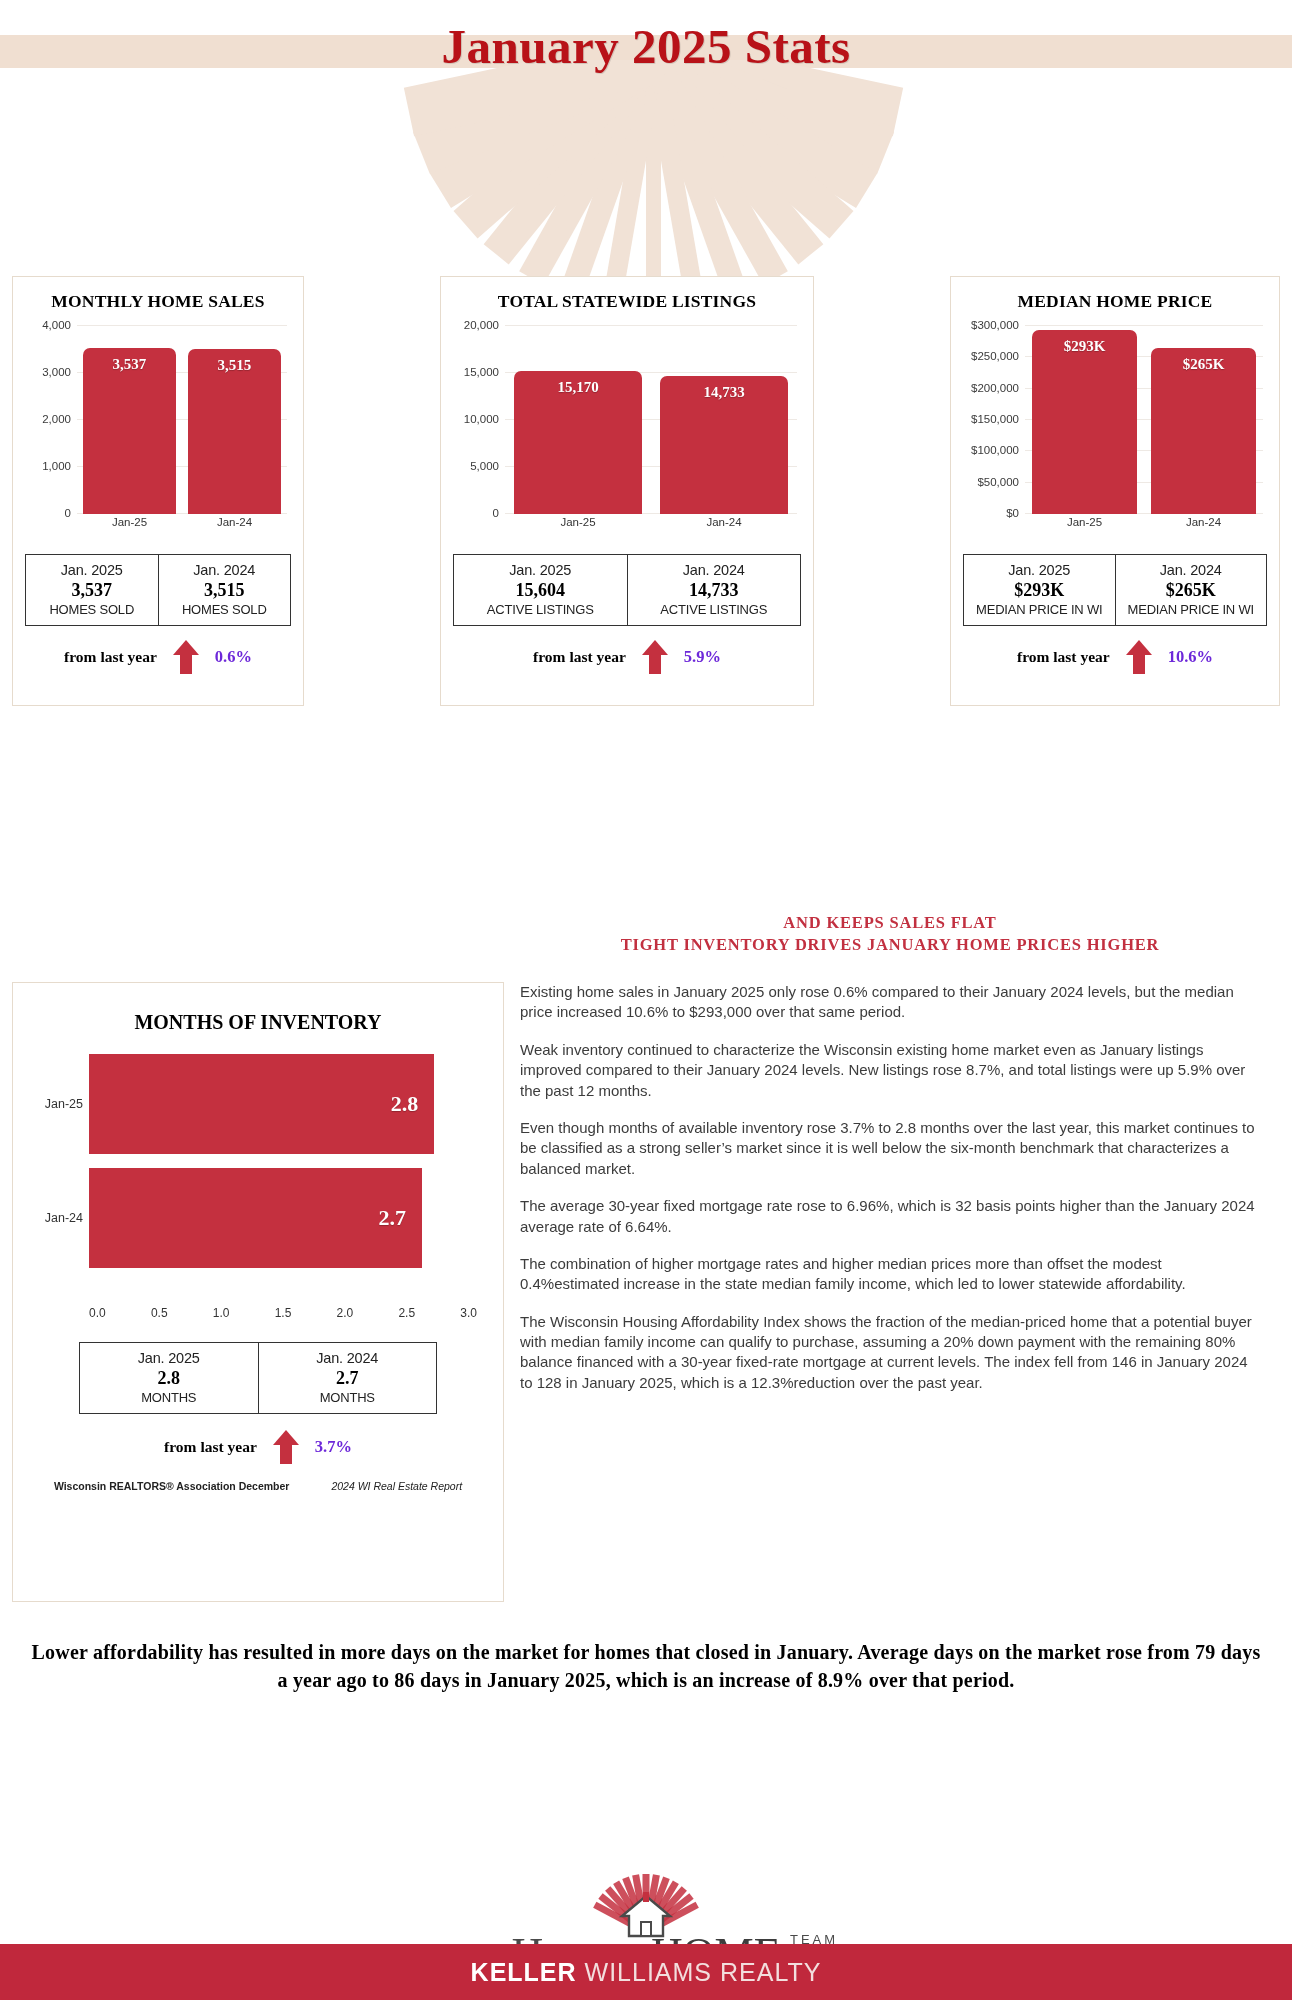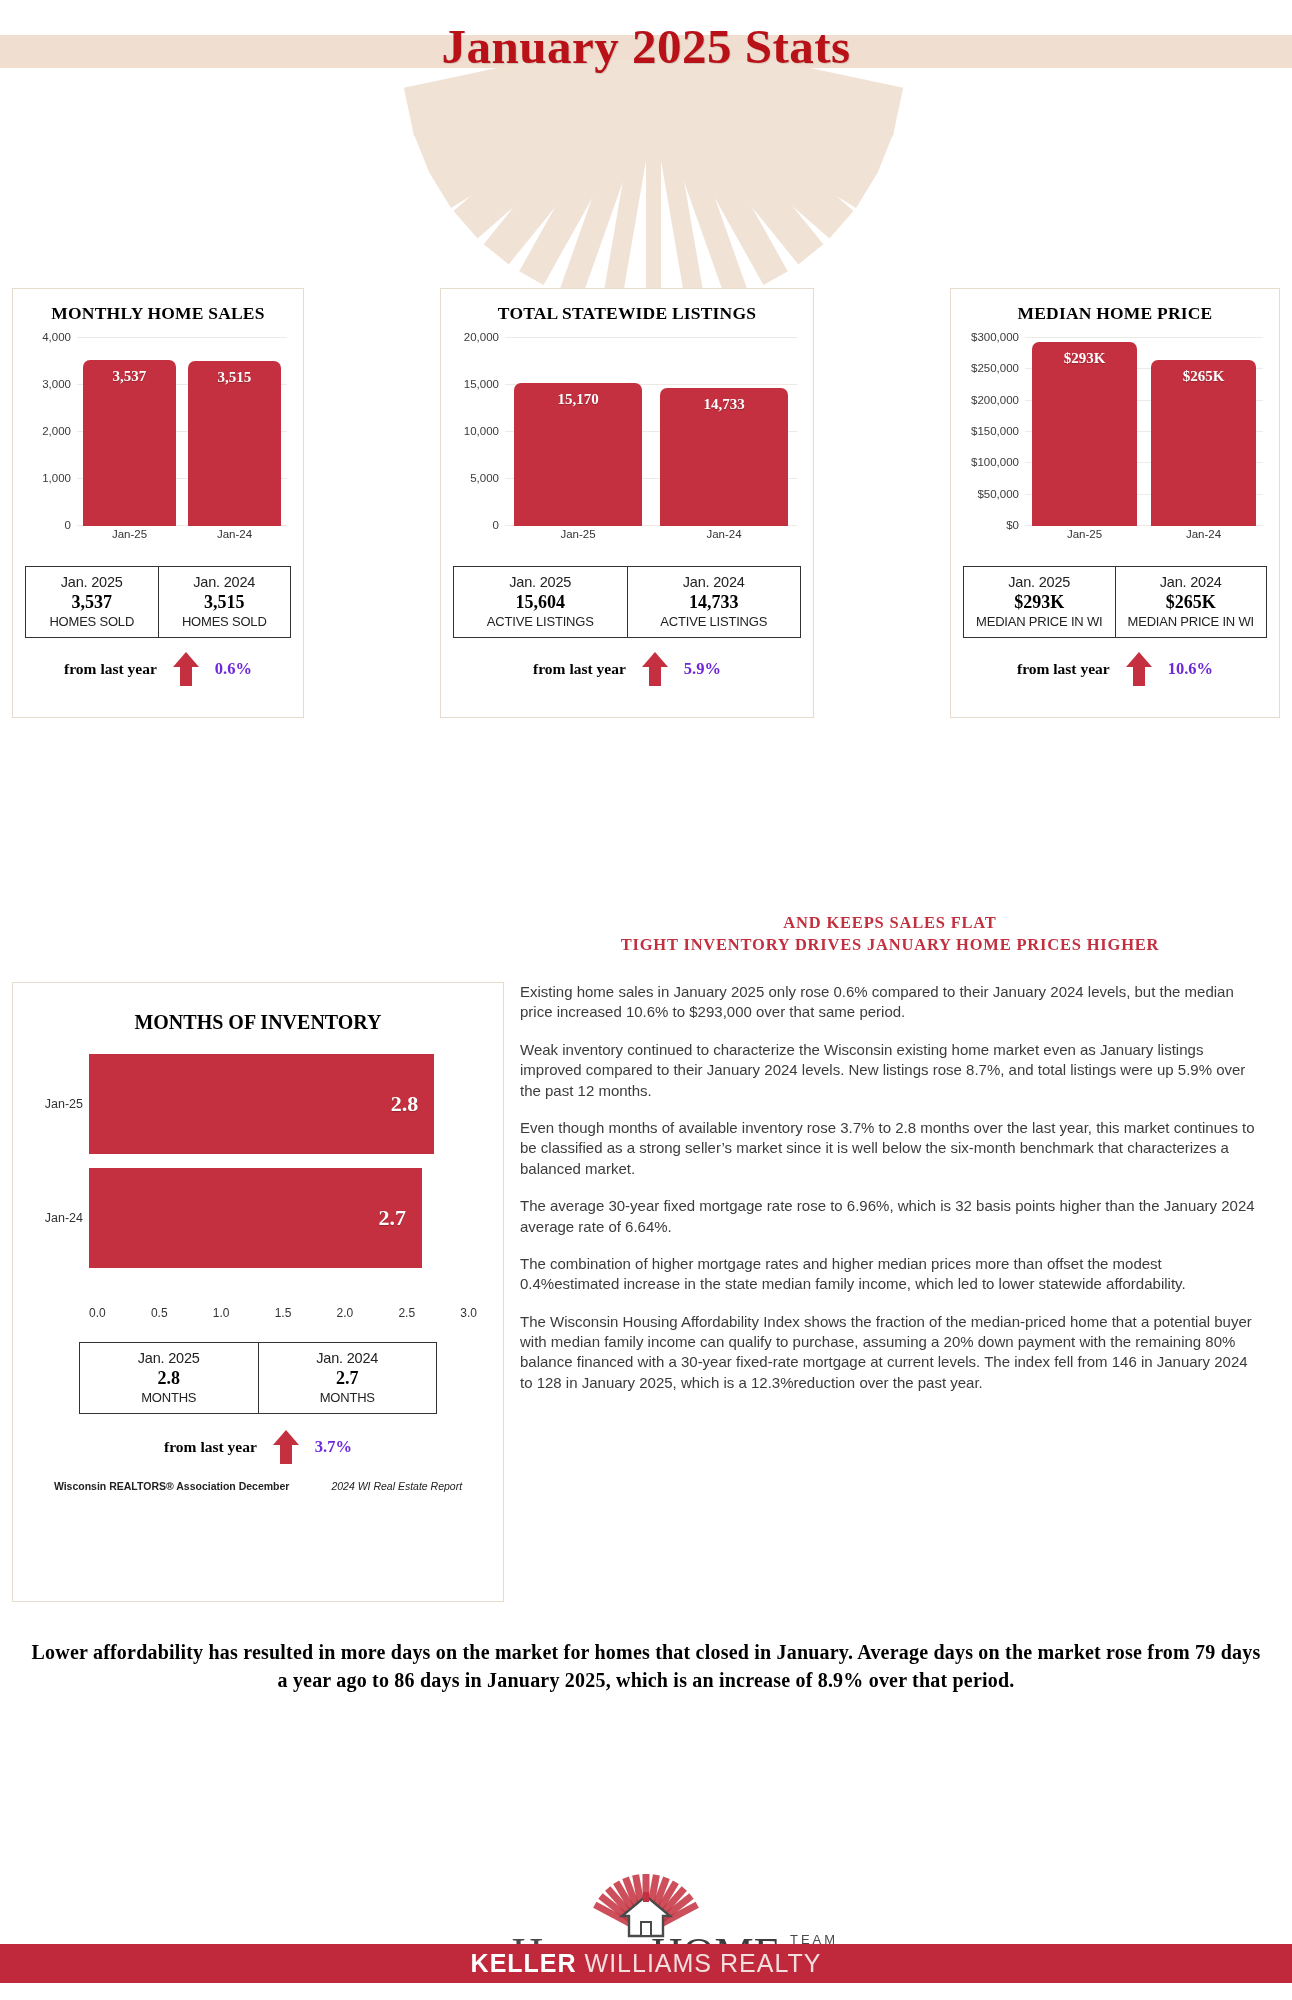--- a/index.html
+++ b/index.html
@@ -32,21 +32,21 @@
     font-weight: bold;
     font-size: 49px;
     letter-spacing: 0.5px;
     color: #b81218;
     text-shadow: 1px 1px 0 rgba(0,0,0,0.12);
     z-index: 5;
   }
 
   
   .cards-row {
-    position: absolute; left: 0; top: 288px; width: 1292px;
+    position: absolute; left: 0; top: 276px; width: 1292px;
     display: flex; justify-content: space-between; padding: 0 12px;
   }
   .card {
     border: 1px solid #e6dbcd;
     background: #fff;
     padding: 14px 12px 16px 12px;
     position: relative;
   }
   .card.c1 { width: 292px; height: 430px; }
   .card.c2 { width: 374px; height: 430px; }
@@ -219,21 +219,21 @@
   .logo-wordmark .home { color: #3d3d3d; }
   .logo-team {
     position: absolute; left: 790px; top: 60px;
     font-size: 13px; letter-spacing: 3px; color: #4a4a4a;
     font-family: "Liberation Sans", sans-serif;
   }
   .house-icon {
     position: absolute; left: 617px; top: 20px; width: 58px; height: 46px;
   }
   .footer-band {
-    position: absolute; left: 0; top: 1944px; width: 1292px; height: 39px;
+    position: absolute; left: 0; top: 1944px; width: 1292px; height: 56px;
     background: #c0283c;
     display: flex; align-items: center; justify-content: center;
   }
   .footer-band .kw-bold { color:#fff; font-weight: bold; font-size: 25px; letter-spacing: 1px; }
   .footer-band .kw-light { color:#f3dede; font-weight: normal; font-size: 25px; letter-spacing: 1px; }
 </style>
 </head>
 <body>
 
 <div class="page">

